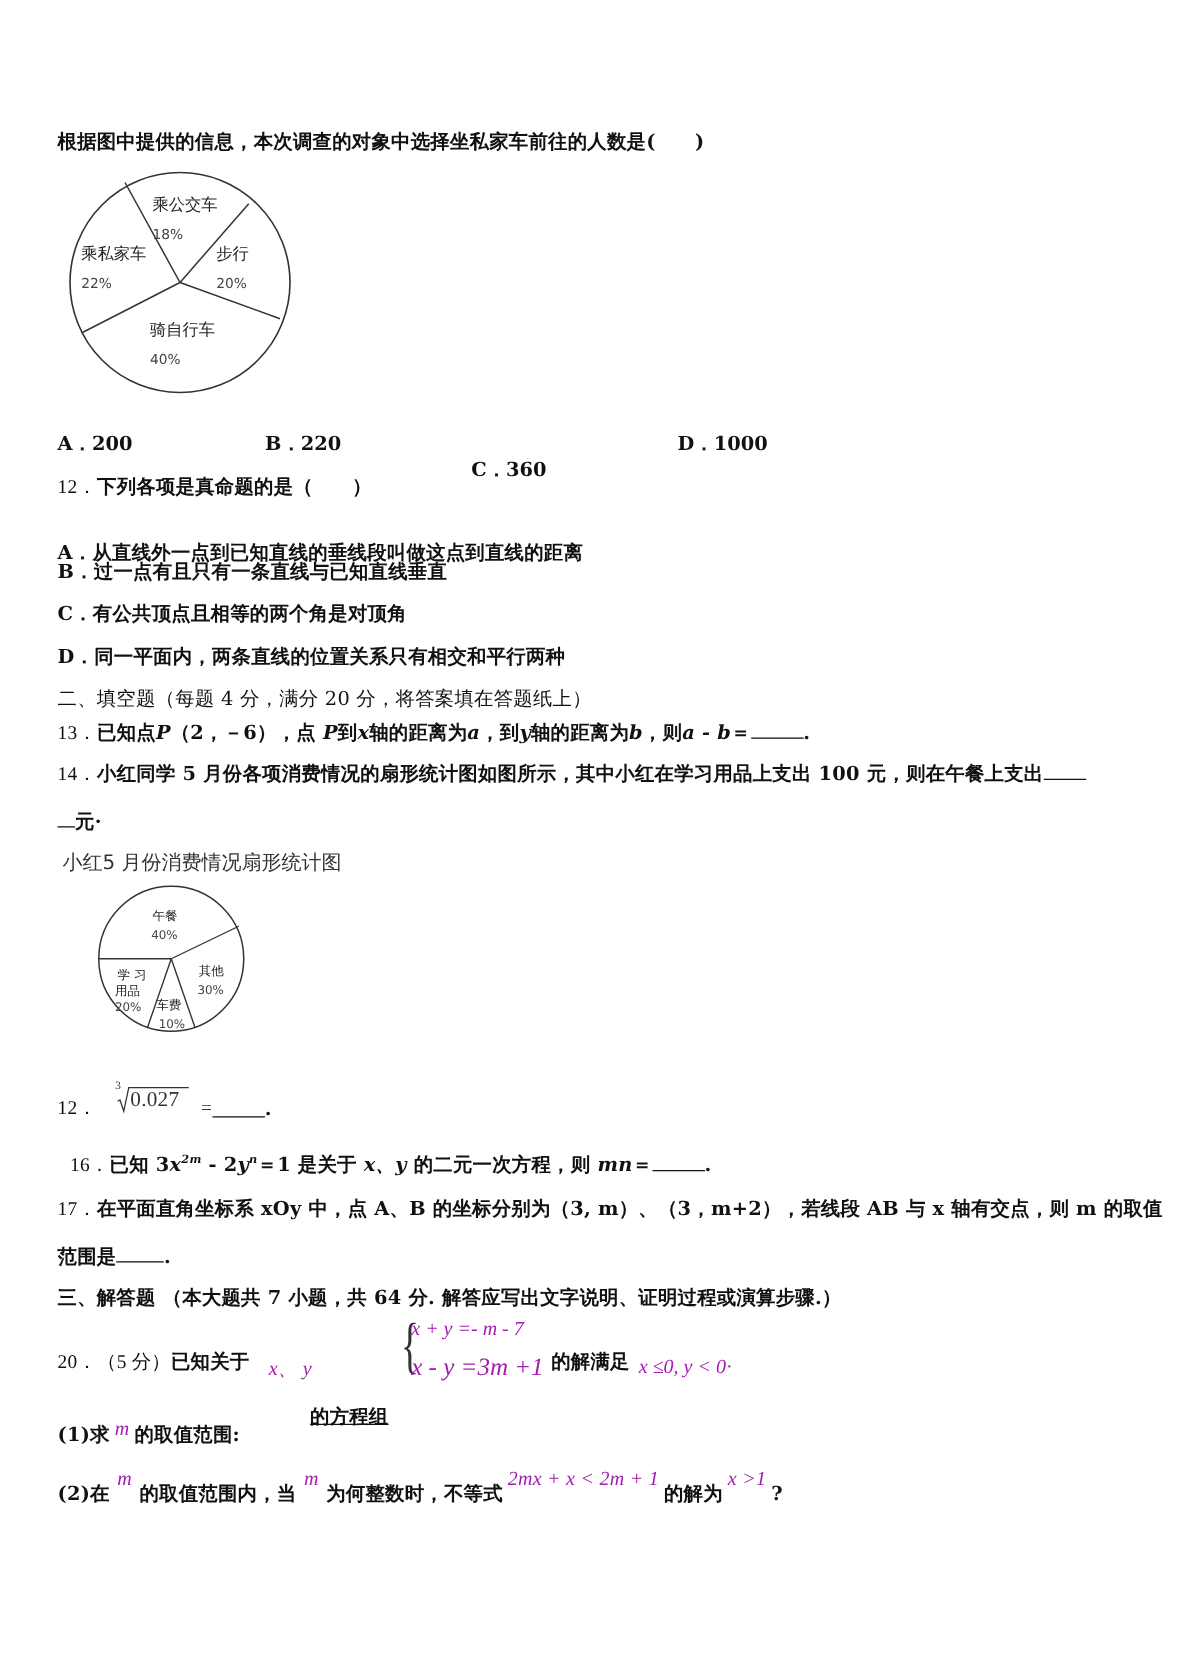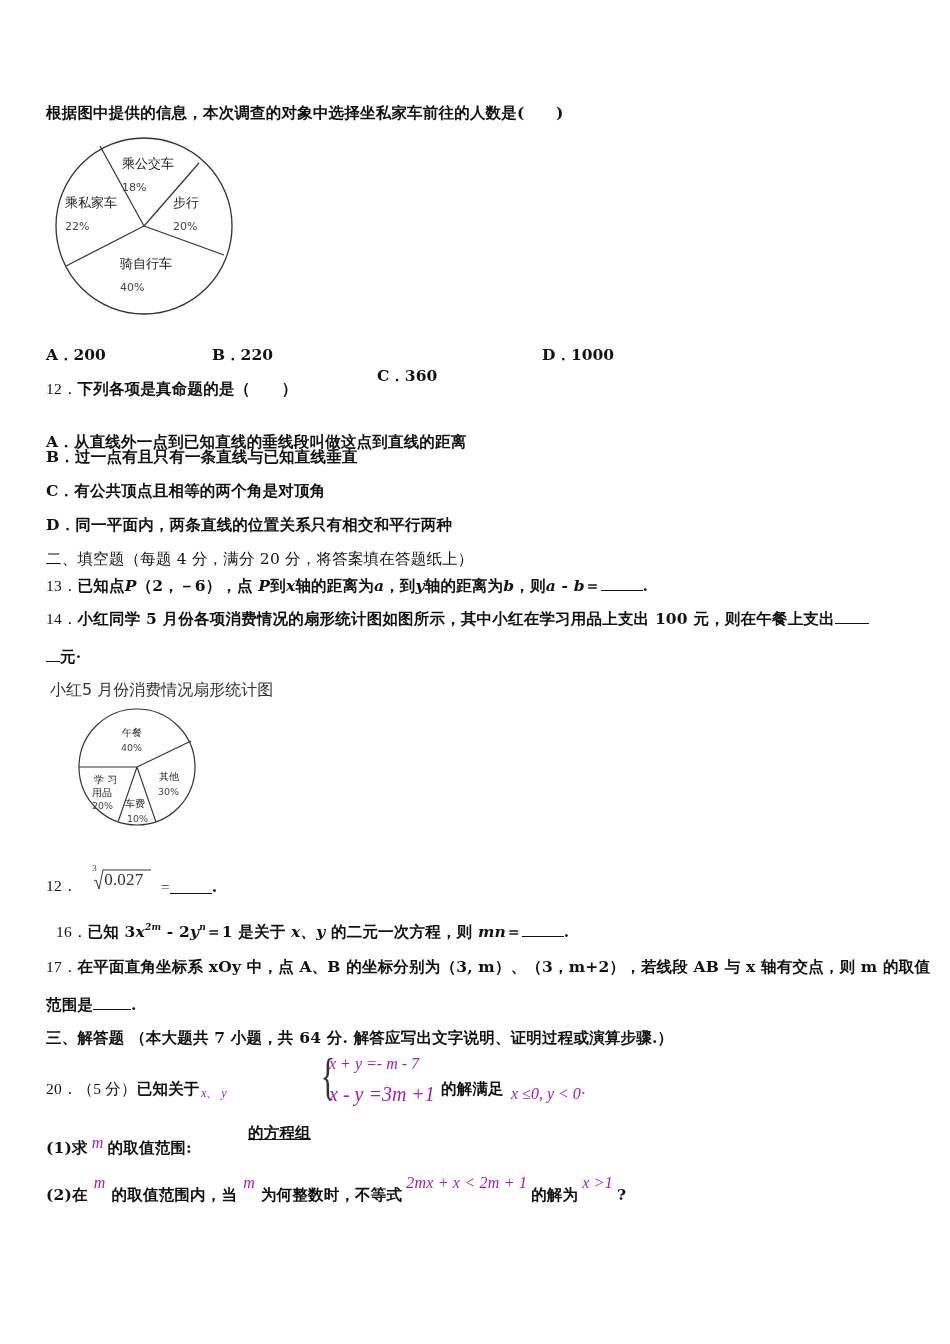--- a/index.html
+++ b/index.html
@@ -95,21 +95,21 @@
 <div class="abs q" style="left:56px; top:922px;text-align:center;">
   <span class="qn">16．</span><span>已知 3</span><span class="ital">x</span><sup class="s ital">2m</sup><span> - 2</span><span class="ital">y</span><sup class="s ital">n</sup><span>＝1 是关于</span>&nbsp;<span class="ital">x、y</span>&nbsp;<span>的二元一次方程，则</span>&nbsp;<span class="ital">mn</span><span>＝</span><span class="blank" style="width:42px;"></span><span>.</span>
 </div>
 
 <div class="abs q" style="left:46px; top:957px;"><span class="qn">17．</span><span>在平面直角坐标系 xOy 中，点 A、B 的坐标分别为（3, m）、（3，m+2），若线段 AB 与 x 轴有交点，则 m 的取值</span></div>
 <div class="abs q" style="left:46px; top:995px;"><span>范围是</span><span class="blank" style="width:38px;"></span><span>.</span></div>
 
 <div class="abs q" style="left:46px; top:1028px;">三、解答题 （本大题共 7 小题，共 64 分. 解答应写出文字说明、证明过程或演算步骤.）</div>
 
 <div class="abs q" style="left:46px; top:1079px;"><span class="qn">20．</span><span class="qn">（5 分）</span><span>已知关于</span></div>
-<div class="abs math" style="left:201px; top:1085px; font-size:12px;font-style:italic;">x、 y</div>
+<div class="abs math" style="left:215px; top:1085px; font-size:16px;font-style:italic;">x、 y</div>
 <div class="abs q" style="left:248px; top:1123px;text-decoration:underline;">的方程组</div>
 <div class="abs brace" style="left:316px; top:1051px; font-size:50px; transform:scaleX(0.6);">{</div>
 <div class="abs math" style="left:329px; top:1055px; font-size:16px;">x + y =- m - 7</div>
 <div class="abs math" style="left:329px; top:1083px; font-size:20px;">x - y =3m +1</div>
 <div class="abs q" style="left:441px; top:1079px;">的解满足</div>
 <div class="abs math" style="left:511px; top:1085px; font-size:16px;"><span>x ≤0, y &lt;  0</span><span style="font-style:normal;">·</span></div>
 
 <div class="abs q" style="left:46px; top:1138px;"><span>(1)</span><span>求</span><span class="math" style="font-size:16px; position:relative; top:-5px; margin:0 4px;">m</span><span>的取值范围:</span></div>
 
 <div class="abs q" style="left:46px; top:1185px;">

